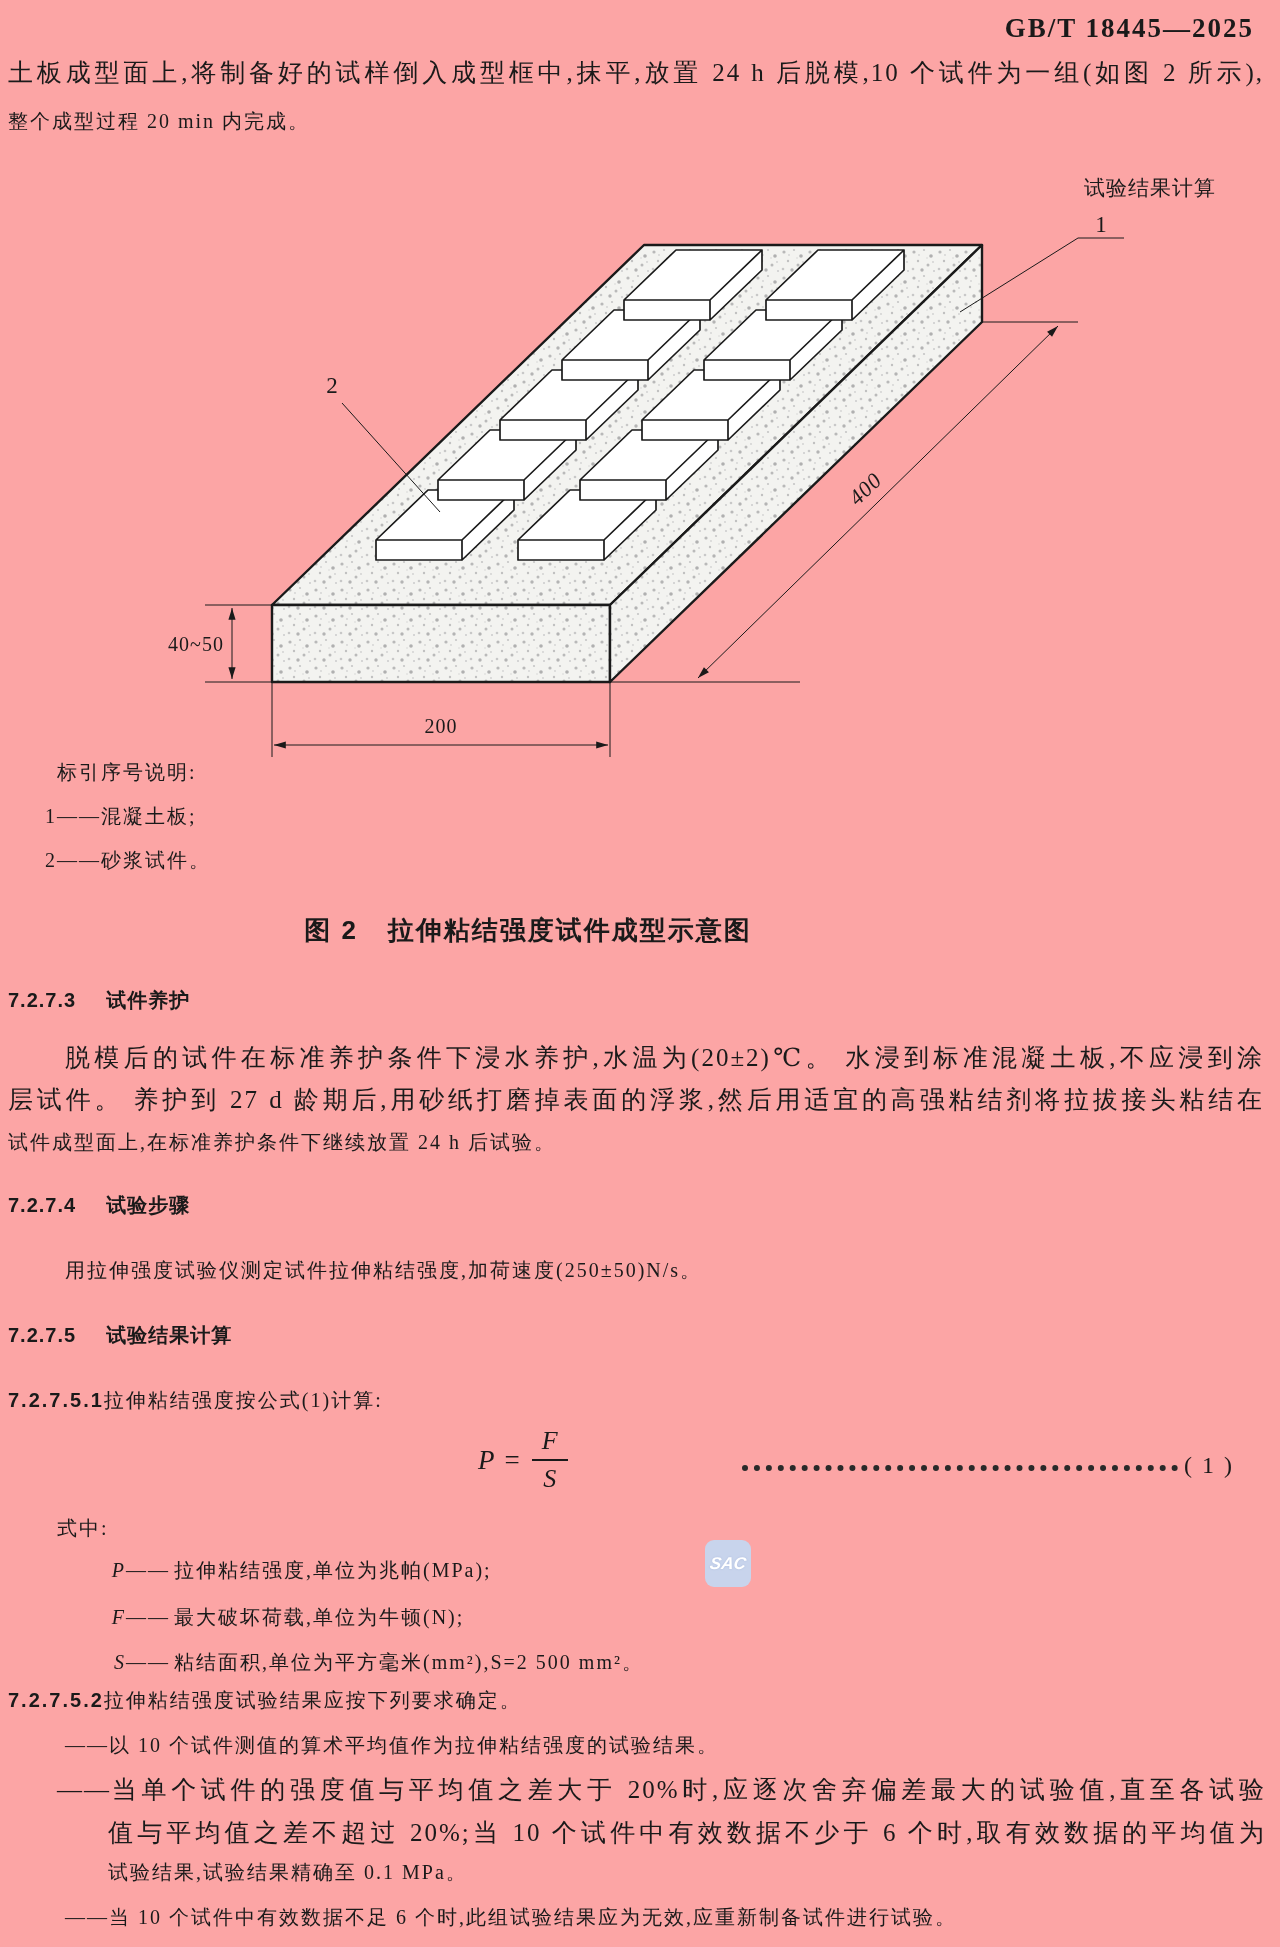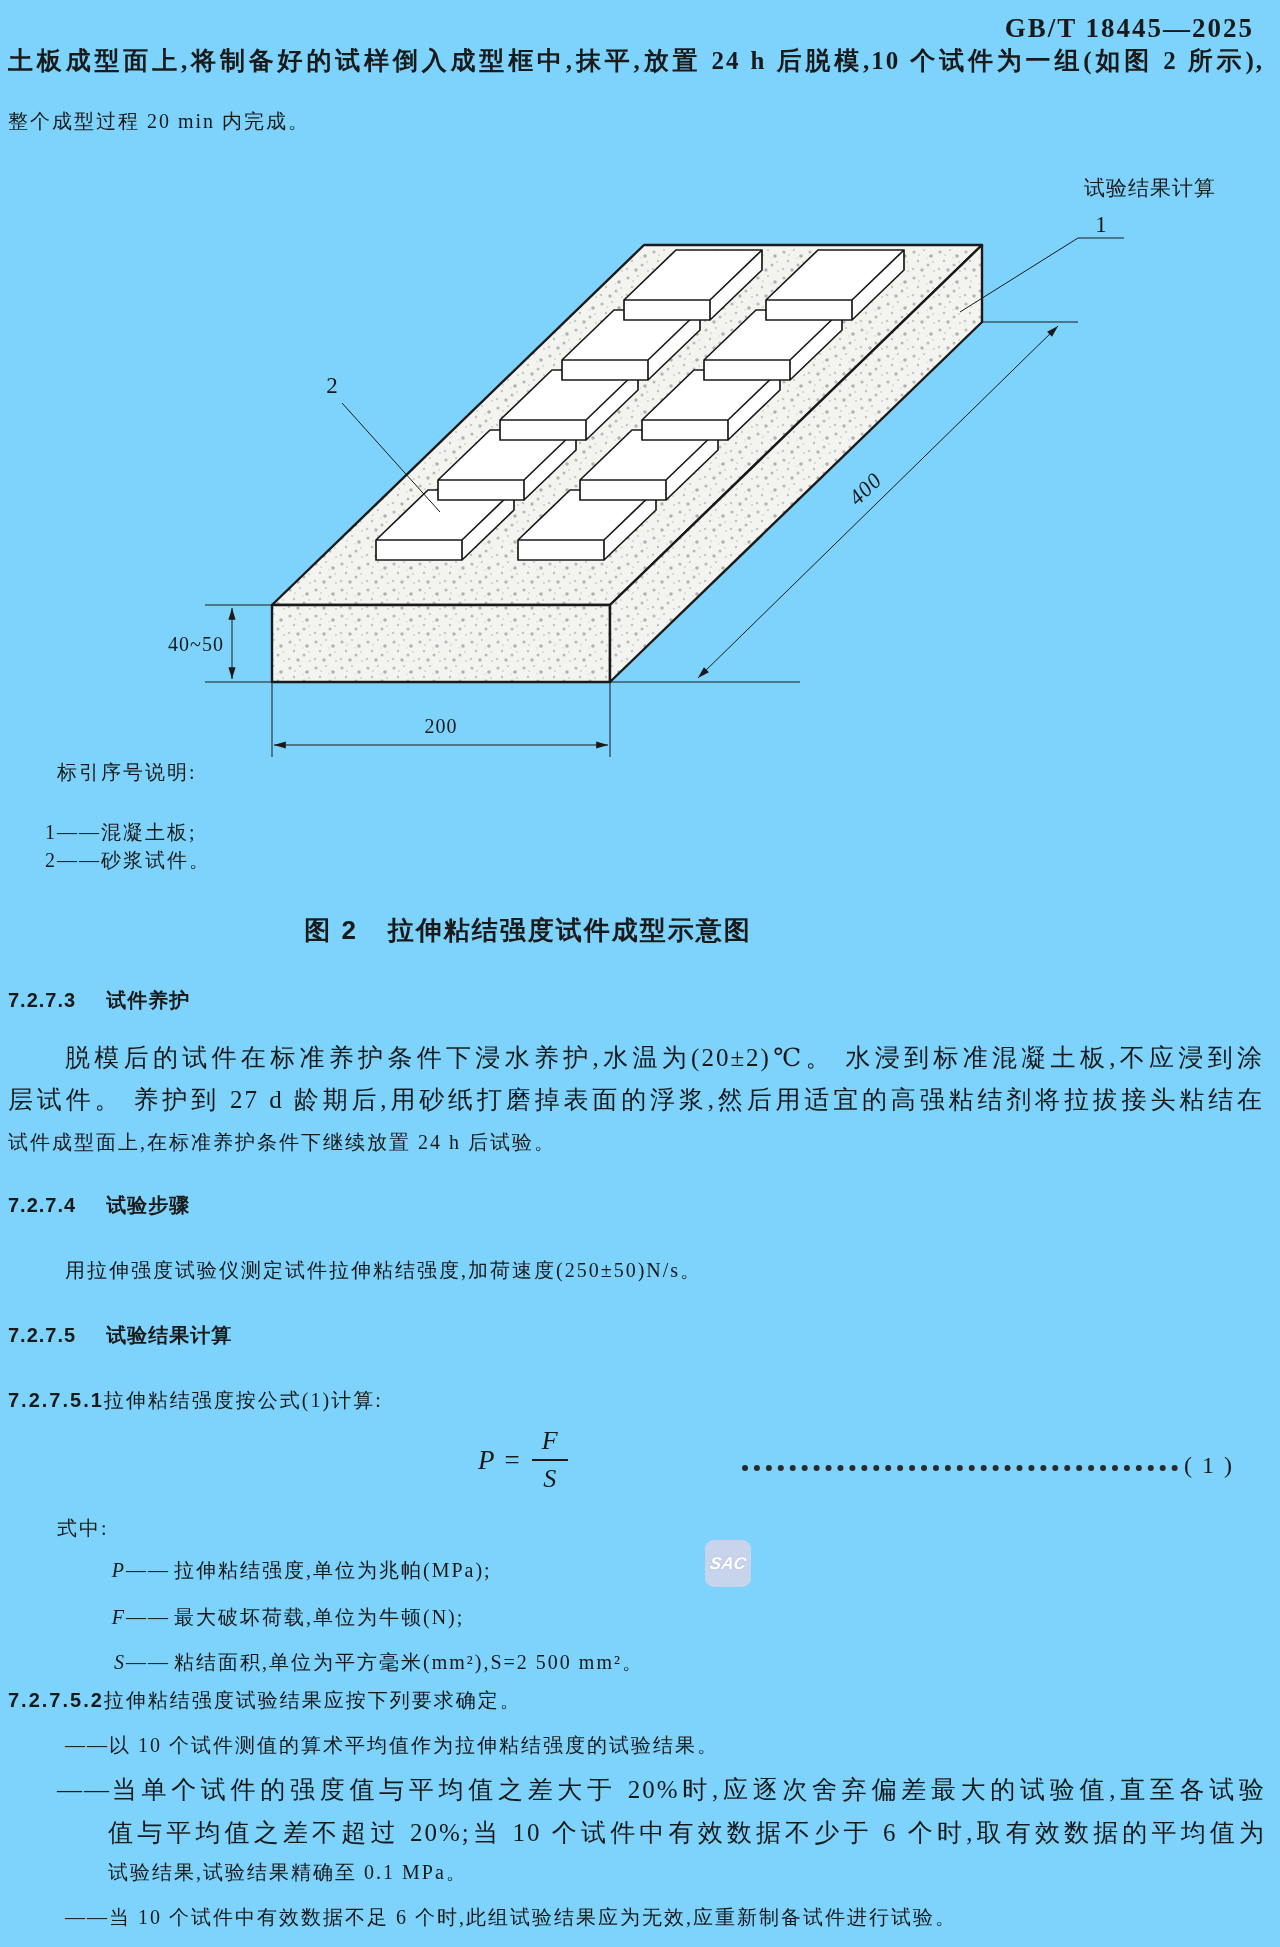--- a/index.html
+++ b/index.html
@@ -1,17 +1,17 @@
 <!DOCTYPE html>
 <html><head>
 <meta charset="utf-8">
 <style>
   html,body{margin:0;padding:0;background:#ffffff;}
   .page{
-    position:relative;width:1280px;height:1947px;background:#7dd3fc;
+    position:relative;width:1280px;height:1947px;background:#fca5a5;
     font-family:"Liberation Serif","DejaVu Serif",serif;color:#1a1a1a;overflow:hidden;
   }
   .line{position:absolute;font-size:20px;line-height:34px;letter-spacing:2px;white-space:nowrap;text-align:right;}
   .wrapline{position:absolute;font-size:25px;line-height:34px;letter-spacing:2px;}
   .fill{white-space:normal;text-align:justify;text-align-last:justify;}
   .doc-number{position:absolute;top:13px;right:26px;font-size:27px;font-weight:bold;letter-spacing:2px;}
   .unit-note{position:absolute;top:174px;right:64px;font-size:21px;letter-spacing:1px;}
   .heading{font-family:"Liberation Sans","DejaVu Sans",sans-serif;font-weight:bold;letter-spacing:1px;}
   .h-num{margin-right:30px;letter-spacing:1px;}
   .h-num-inline{font-family:"Liberation Sans","DejaVu Sans",sans-serif;font-weight:bold;}
@@ -37,21 +37,21 @@
   .figure-svg{position:absolute;top:195px;left:0;}
   svg text{font-family:"Liberation Serif","DejaVu Serif",serif;fill:#1a1a1a;}
 </style>
 </head>
 <body>
 
 <div class="page">
 
   <div class="doc-number">GB/T 18445—2025</div>
 
-  <div class="wrapline fill" style="top:44px;left:8px;right:16px;font-weight:bold;">土板成型面上,将制备好的试样倒入成型框中,抹平,放置 24 h 后脱模,10 个试件为一组(如图 2 所示),</div>
+  <div class="wrapline fill" style="top:56px;left:8px;right:16px;">土板成型面上,将制备好的试样倒入成型框中,抹平,放置 24 h 后脱模,10 个试件为一组(如图 2 所示),</div>
   <div class="line" style="top:104px;left:8px;">整个成型过程 20 min 内完成。</div>
 
   <div class="unit-note">试验结果计算</div>
 
   <svg class="figure-svg" width="1280" height="570" viewBox="0 0 1280 570">
     <defs>
       <pattern id="stipple" width="26" height="26" patternUnits="userSpaceOnUse">
         <rect width="26" height="26" fill="#f3f3f0"></rect>
         <circle cx="4" cy="5" r="1.6" fill="#b9b9b9"></circle>
         <circle cx="14" cy="3" r="1.1" fill="#c6c6c6"></circle>
@@ -115,21 +115,21 @@
       <text x="1101" y="37" text-anchor="middle" font-size="23">1</text>
     </g>
 
     <g>
       <line x1="342" y1="208" x2="440" y2="317" stroke="#1a1a1a" stroke-width="1"></line>
       <text x="332" y="198" text-anchor="middle" font-size="23">2</text>
     </g>
   </svg>
 
   <div class="line" style="top:755px;left:57px;">标引序号说明:</div>
-  <div class="line" style="top:799px;left:45px;margin-top:16px;">
+  <div class="line" style="top:799px;left:45px;">
     <span>1</span><span>——</span><span>混凝土板;</span>
   </div>
   <div class="line" style="top:843px;left:45px;">
     <span>2</span><span>——</span><span>砂浆试件。</span>
   </div>
 
   <div class="caption">
     <span class="cap-num">图 2</span><span>拉伸粘结强度试件成型示意图</span>
   </div>
 

